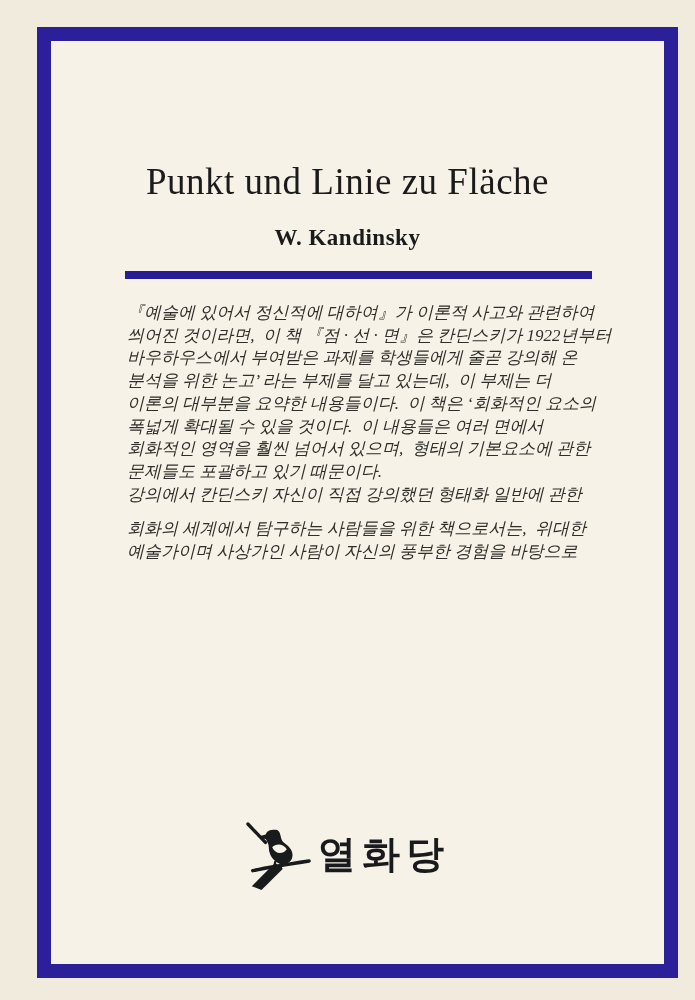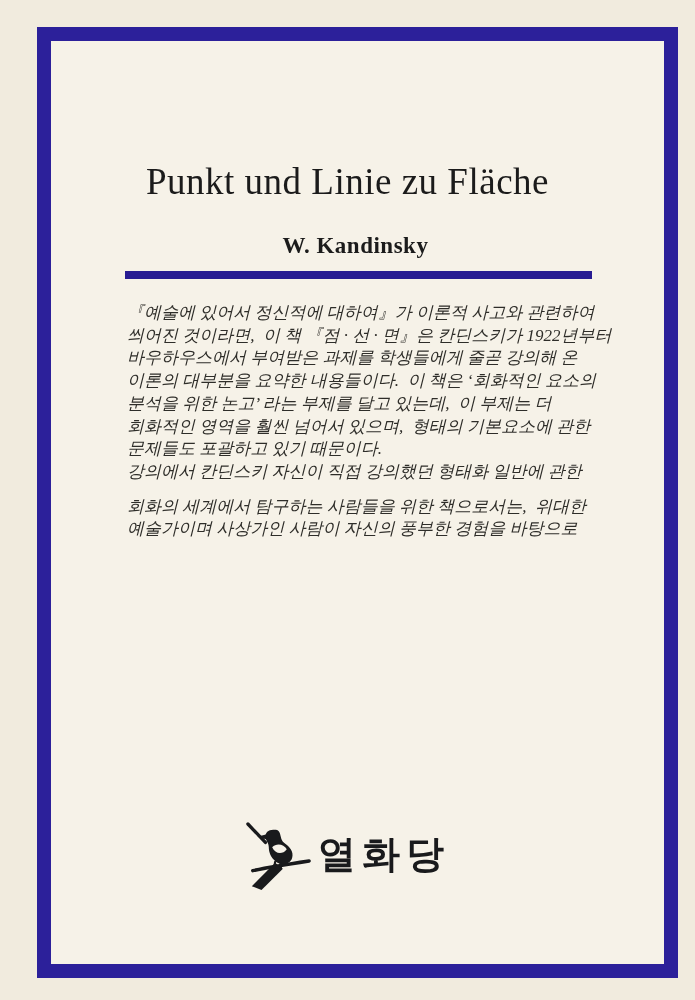--- a/index.html
+++ b/index.html
@@ -16,21 +16,21 @@
   }
   .title{
     position:absolute;left:53px;top:160px;width:589px;
     text-align:center;margin:0;
     font-size:37px;font-weight:400;color:#1b1b1b;
     font-family:"Liberation Serif","DejaVu Serif",serif;
     letter-spacing:0.5px;white-space:pre;
   }
   .author{
     position:absolute;left:53px;top:225px;width:589px;
-    text-align:center;margin:8px;
+    text-align:center;margin:0;
     font-size:23px;font-weight:700;color:#1b1b1b;
     font-family:"Liberation Serif","DejaVu Serif",serif;
     letter-spacing:0.5px;white-space:pre;
   }
   .divider{
     position:absolute;left:125px;top:271px;width:467px;height:8px;
     background:#281c92;border:0;margin:0;
   }
   .body-text{
     position:absolute;left:127px;top:302px;width:520px;
@@ -62,22 +62,23 @@
   <h1 class="title">Punkt und Linie zu Fläche</h1>
   <h2 class="author">W. Kandinsky</h2>
 
   <div class="divider"></div>
 
   <div class="body-text">
     <div class="para">
       <div class="line">『예술에 있어서 정신적에 대하여』가 이론적 사고와 관련하여</div>
       <div class="line">씌어진 것이라면,  이 책 『점 · 선 · 면』은 칸딘스키가 1922년부터</div>
       <div class="line">바우하우스에서 부여받은 과제를 학생들에게 줄곧 강의해 온</div>
+      <div class="line">분석을 위한 논고’ 라는 부제를 달고 있는데,  이 부제는 더</div>
       <div class="line">이론의 대부분을 요약한 내용들이다.  이 책은 ‘회화적인 요소의</div>
-      <div class="line">분석을 위한 논고’ 라는 부제를 달고 있는데,  이 부제는 더</div>
+      <div class="line">폭넓게 확대될 수 있을 것이다.  이 내용들은 여러 면에서</div>
       <div class="line">회화적인 영역을 훨씬 넘어서 있으며,  형태의 기본요소에 관한</div>
       <div class="line">문제들도 포괄하고 있기 때문이다.</div>
       <div class="line">강의에서 칸딘스키 자신이 직접 강의했던 형태화 일반에 관한</div>
     </div>
     <div class="para">
       <div class="line">회화의 세계에서 탐구하는 사람들을 위한 책으로서는,  위대한</div>
       <div class="line">예술가이며 사상가인 사람이 자신의 풍부한 경험을 바탕으로</div>
     </div>
   </div>
 

